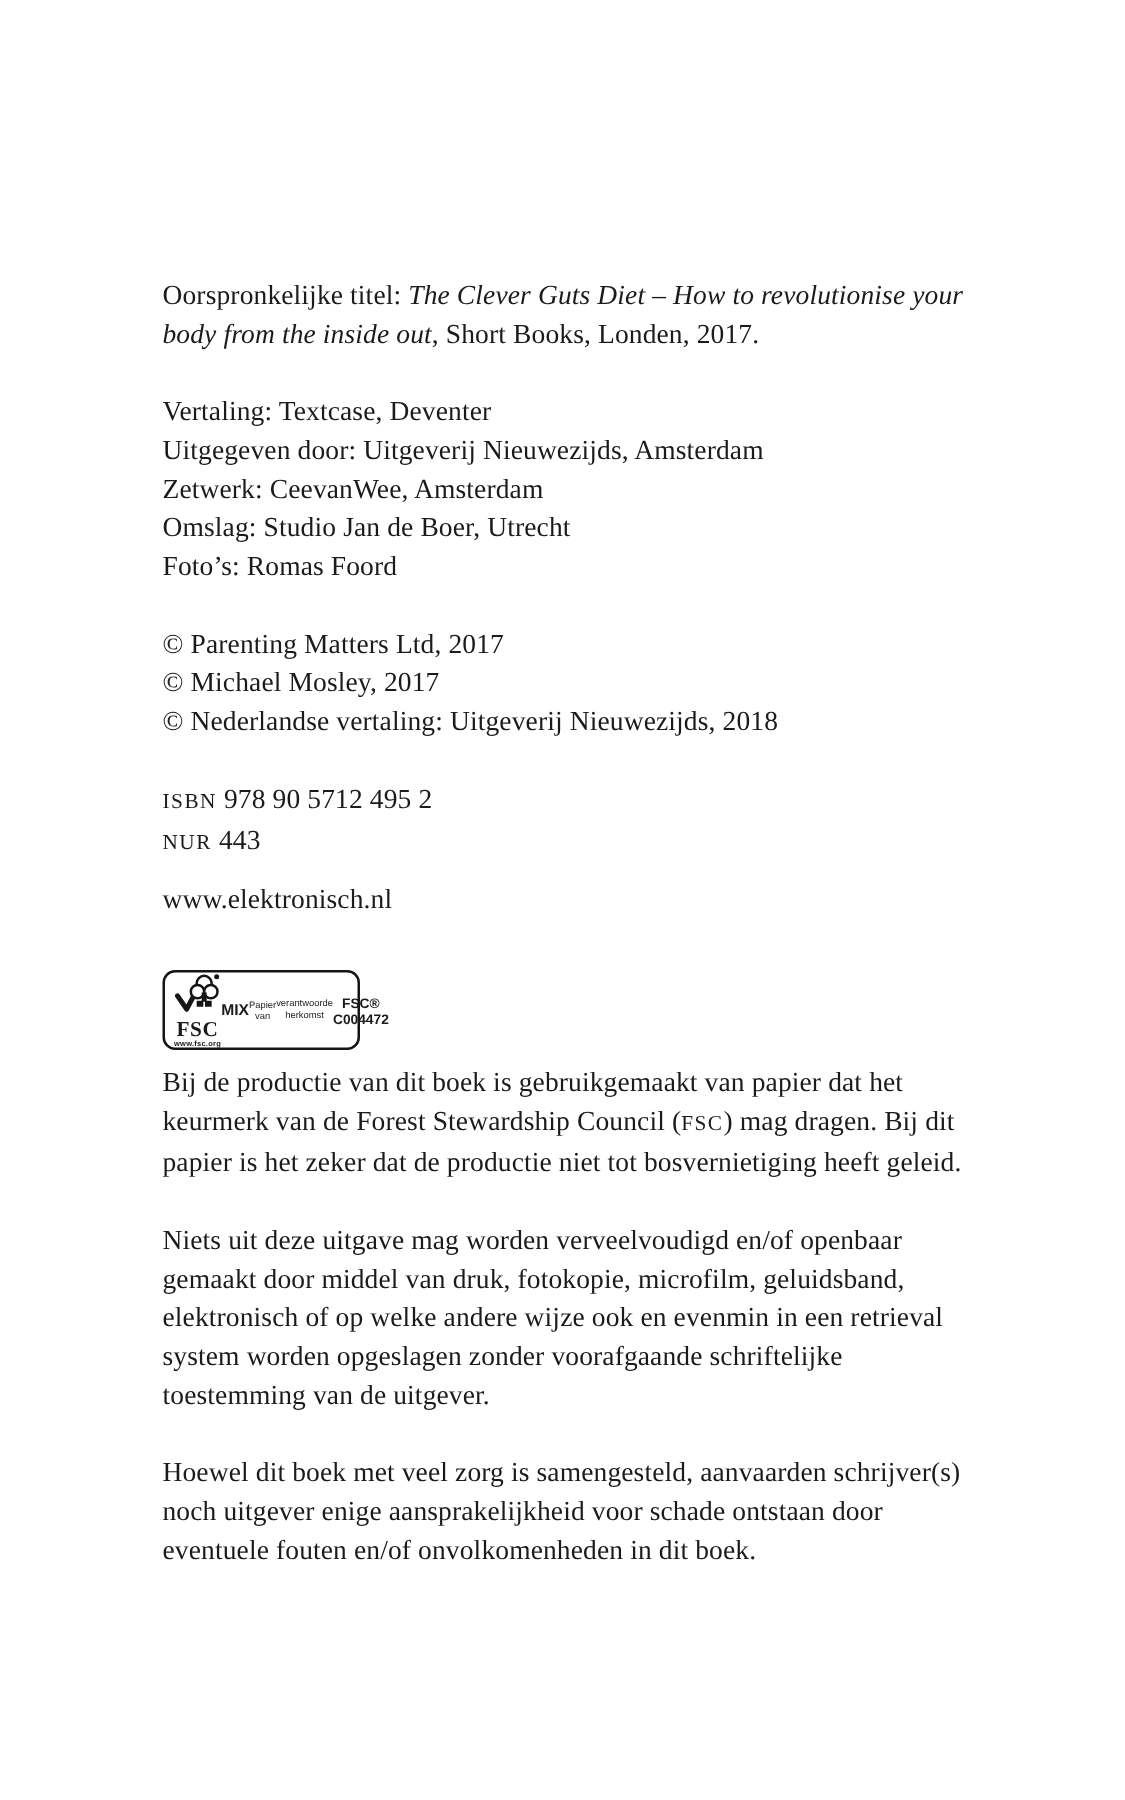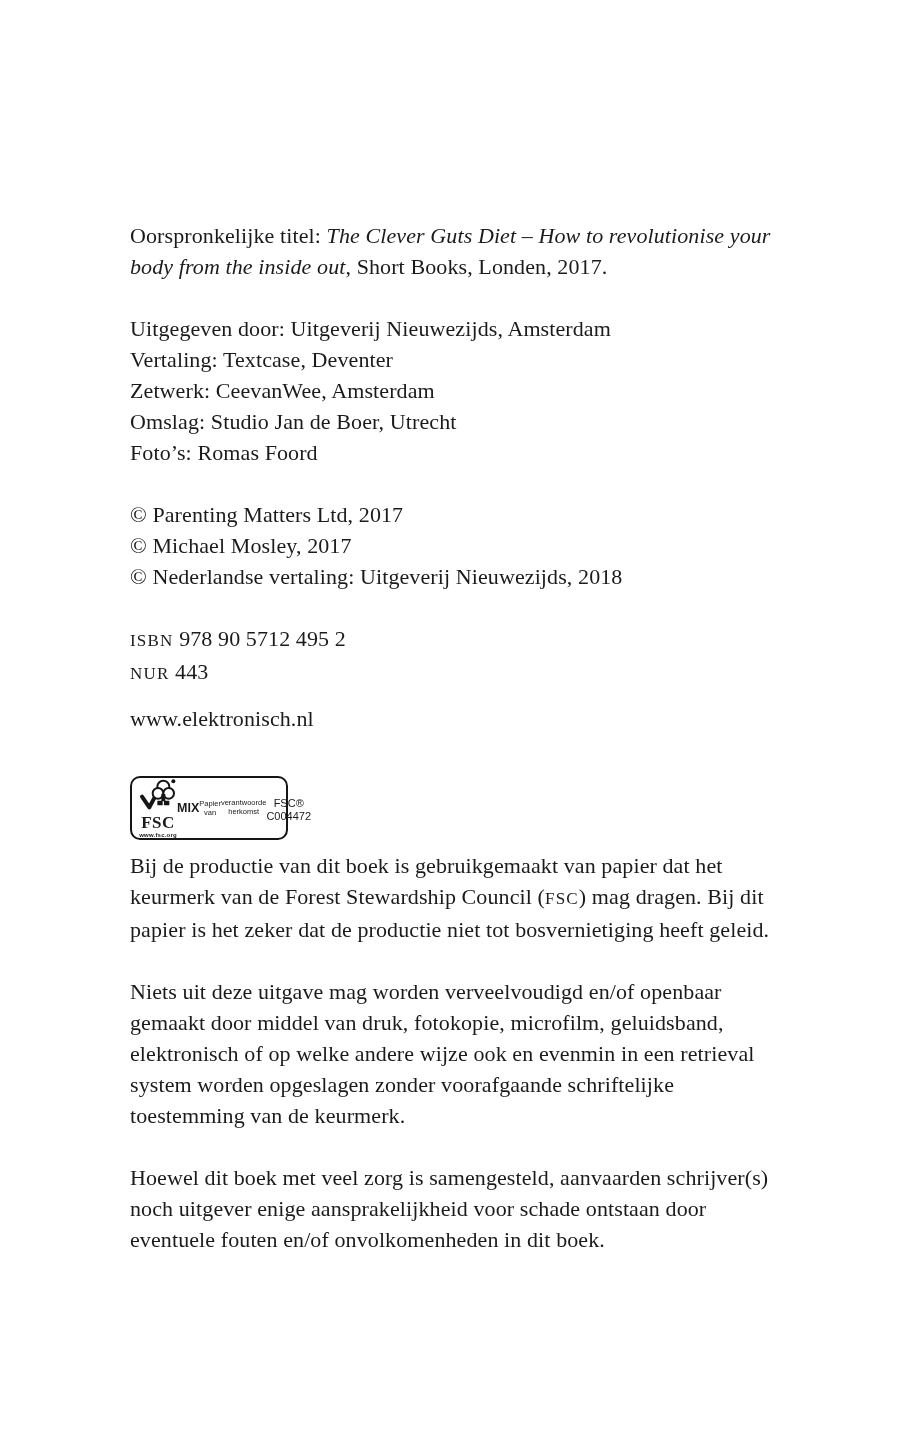--- a/index.html
+++ b/index.html
@@ -81,37 +81,37 @@
   .fsc-grade {
     font-weight: bold;
     font-size: 12.5px;
   }
   .fsc-claim {
     font-size: 7.5px;
     font-weight: normal;
     margin-top: 2px;
   }
   .fsc-license {
-    font-weight: normal;
+    font-weight: bold;
     font-size: 11px;
     margin-top: 4px;
   }
 </style>
 </head>
 <body>
 
 <div class="page-column">
 
   <div class="block mb">
     <p><span>Oorspronkelijke titel: </span><span class="italic">The Clever Guts Diet – How to revolutionise your body from the inside out</span><span>, Short Books, Londen, 2017.</span></p>
   </div>
 
   <div class="block mb">
+    <p>Vertaling: Textcase, Deventer</p>
     <p>Uitgegeven door: Uitgeverij Nieuwezijds, Amsterdam</p>
-    <p>Vertaling: Textcase, Deventer</p>
     <p>Zetwerk: CeevanWee, Amsterdam</p>
     <p>Omslag: Studio Jan de Boer, Utrecht</p>
     <p>Foto’s: Romas Foord</p>
   </div>
 
   <div class="block mb">
     <p>© Parenting Matters Ltd, 2017</p>
     <p>© Michael Mosley, 2017</p>
     <p>© Nederlandse vertaling: Uitgeverij Nieuwezijds, 2018</p>
   </div>
@@ -148,20 +148,20 @@
       <span class="fsc-claim" style="margin-top:0;">verantwoorde herkomst</span>
       <span class="fsc-license">FSC® C004472</span>
     </div>
   </div>
 
   <div class="block mb">
     <p><span>Bij de productie van dit boek is gebruikgemaakt van papier dat het keurmerk van de Forest Stewardship Council (</span><span class="sc">FSC</span><span>) mag dragen. Bij dit papier is het zeker dat de productie niet tot bosvernietiging heeft geleid.</span></p>
   </div>
 
   <div class="block mb">
-    <p>Niets uit deze uitgave mag worden verveelvoudigd en/of openbaar gemaakt door middel van druk, fotokopie, microfilm, geluidsband, elektronisch of op welke andere wijze ook en evenmin in een retrieval system worden opgeslagen zonder voorafgaande schriftelijke toestemming van de keurmerk.</p>
+    <p>Niets uit deze uitgave mag worden verveelvoudigd en/of openbaar gemaakt door middel van druk, fotokopie, microfilm, geluidsband, elektronisch of op welke andere wijze ook en evenmin in een retrieval system worden opgeslagen zonder voorafgaande schriftelijke toestemming van de uitgever.</p>
   </div>
 
   <div class="block">
     <p>Hoewel dit boek met veel zorg is samengesteld, aanvaarden schrijver(s) noch uitgever enige aansprakelijkheid voor schade ontstaan door eventuele fouten en/of onvolkomenheden in dit boek.</p>
   </div>
 
 </div>
 
 </body></html>

